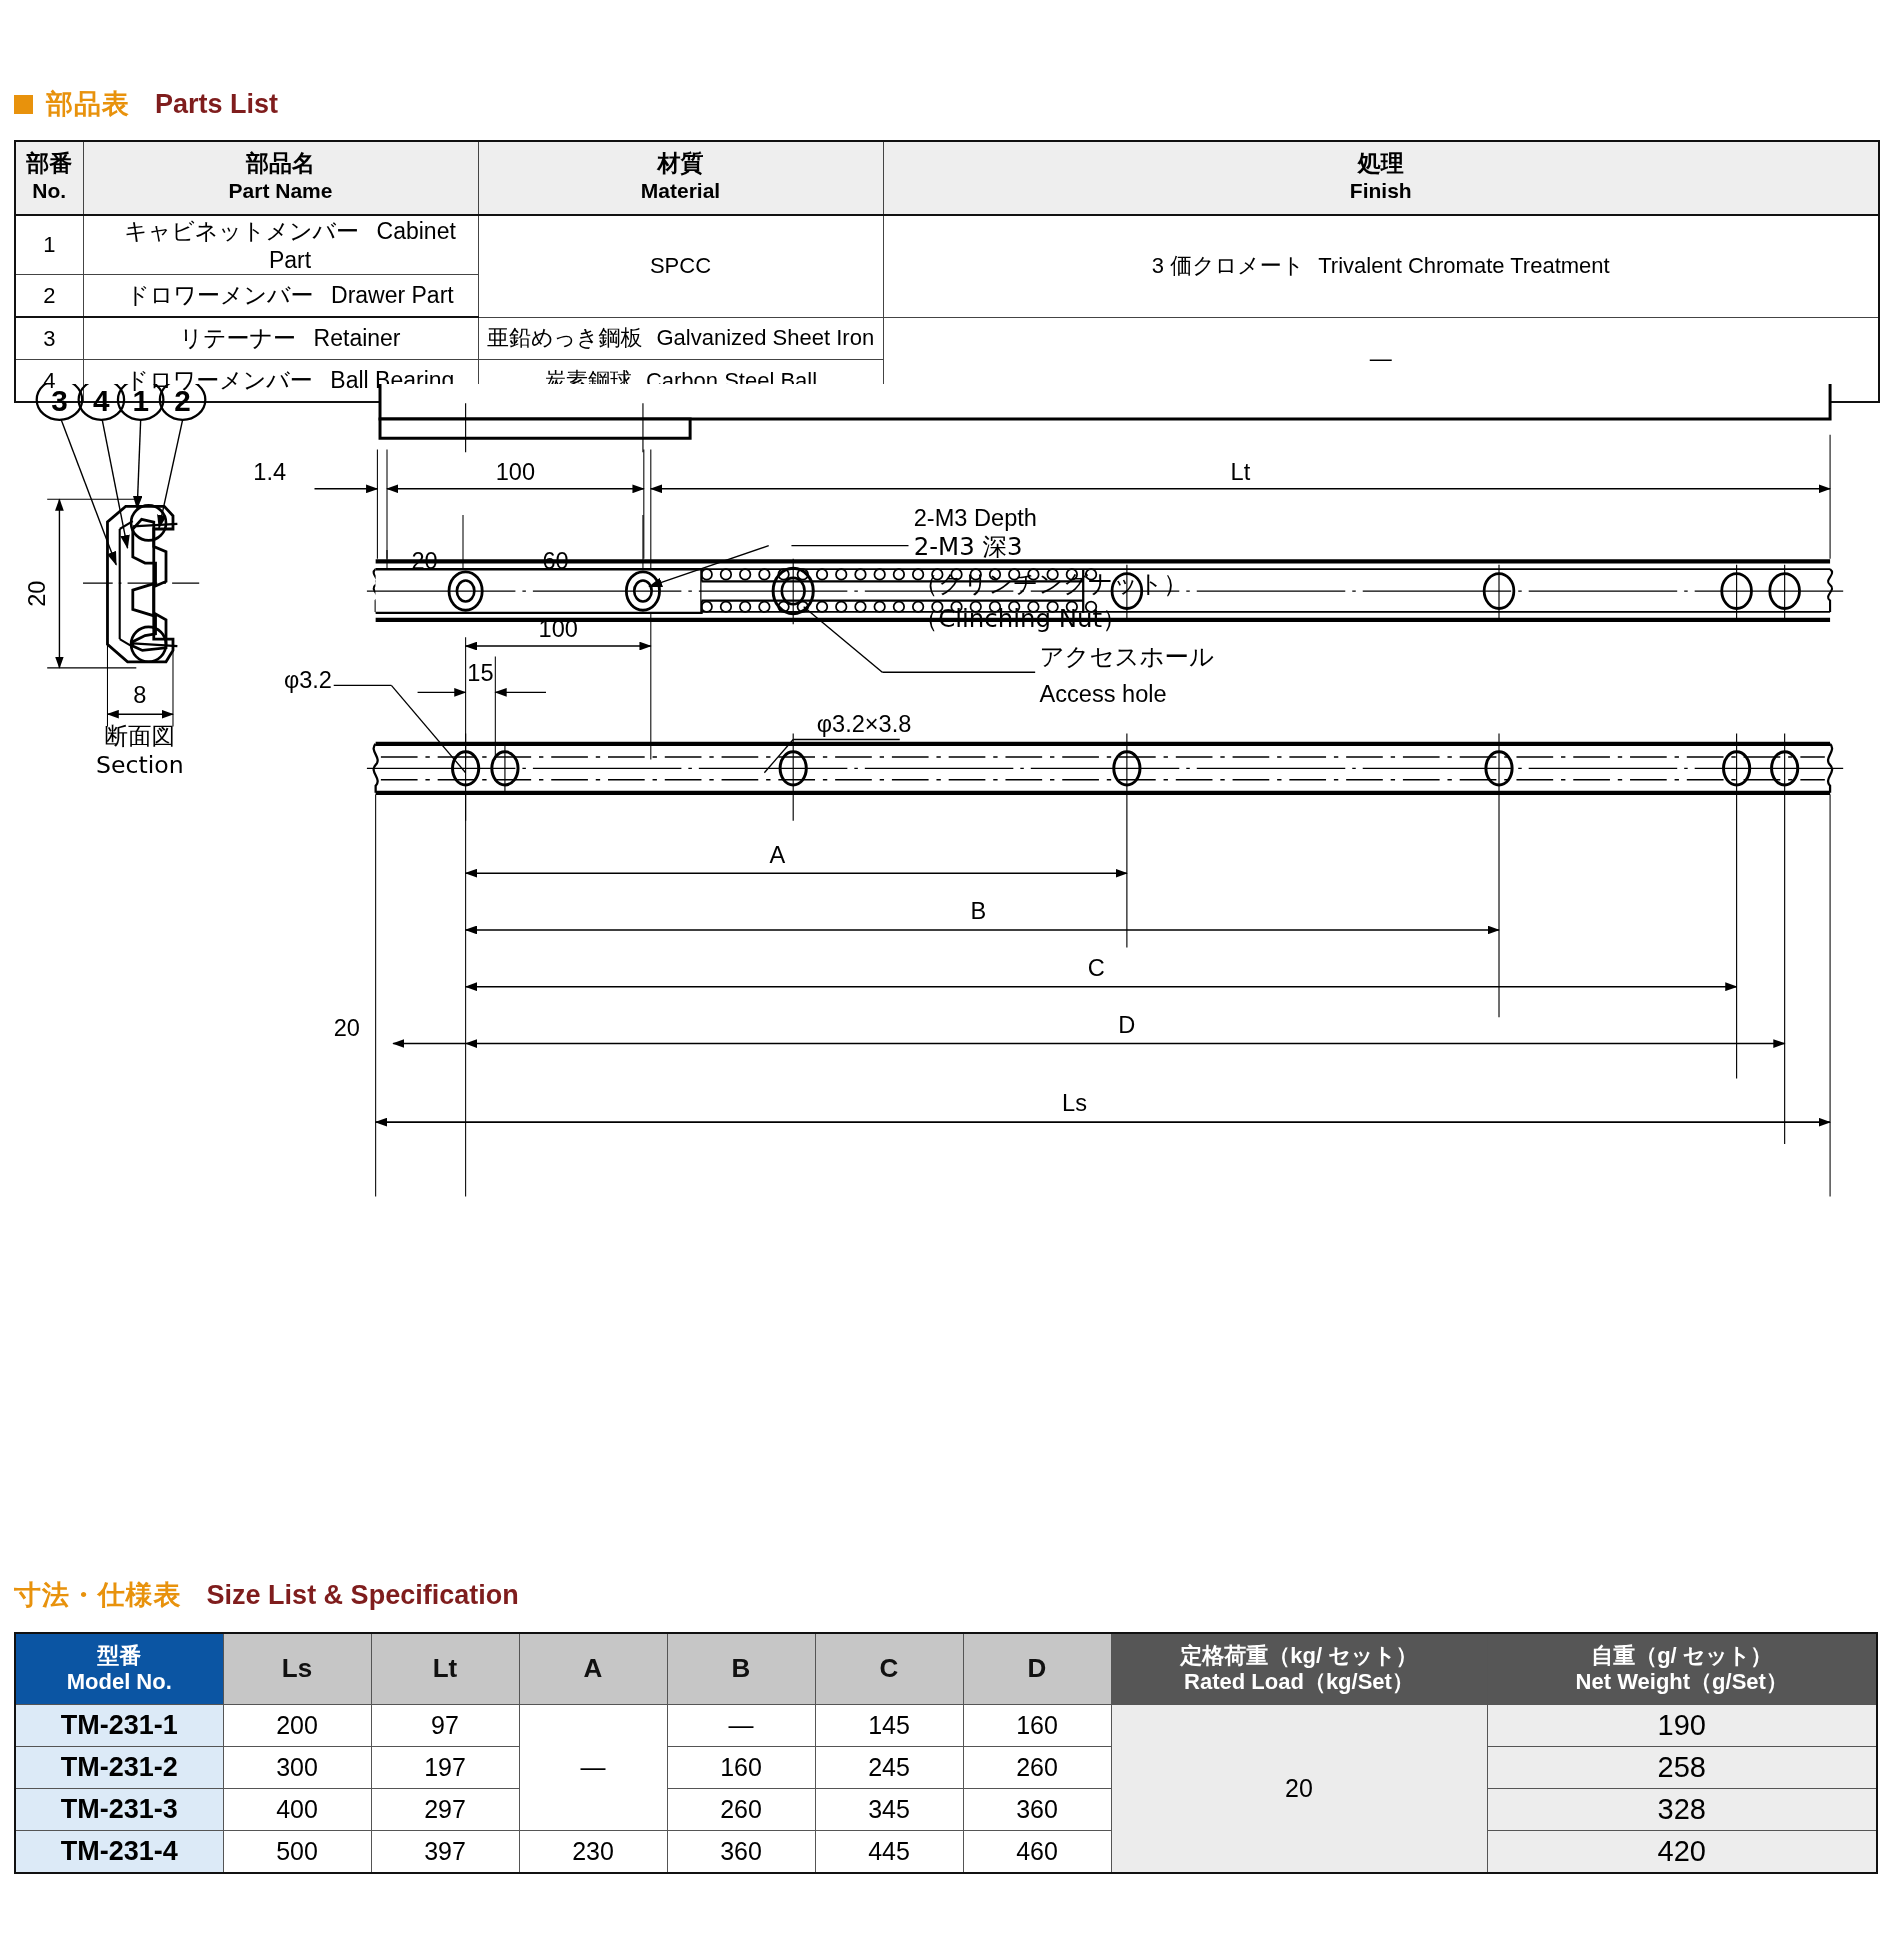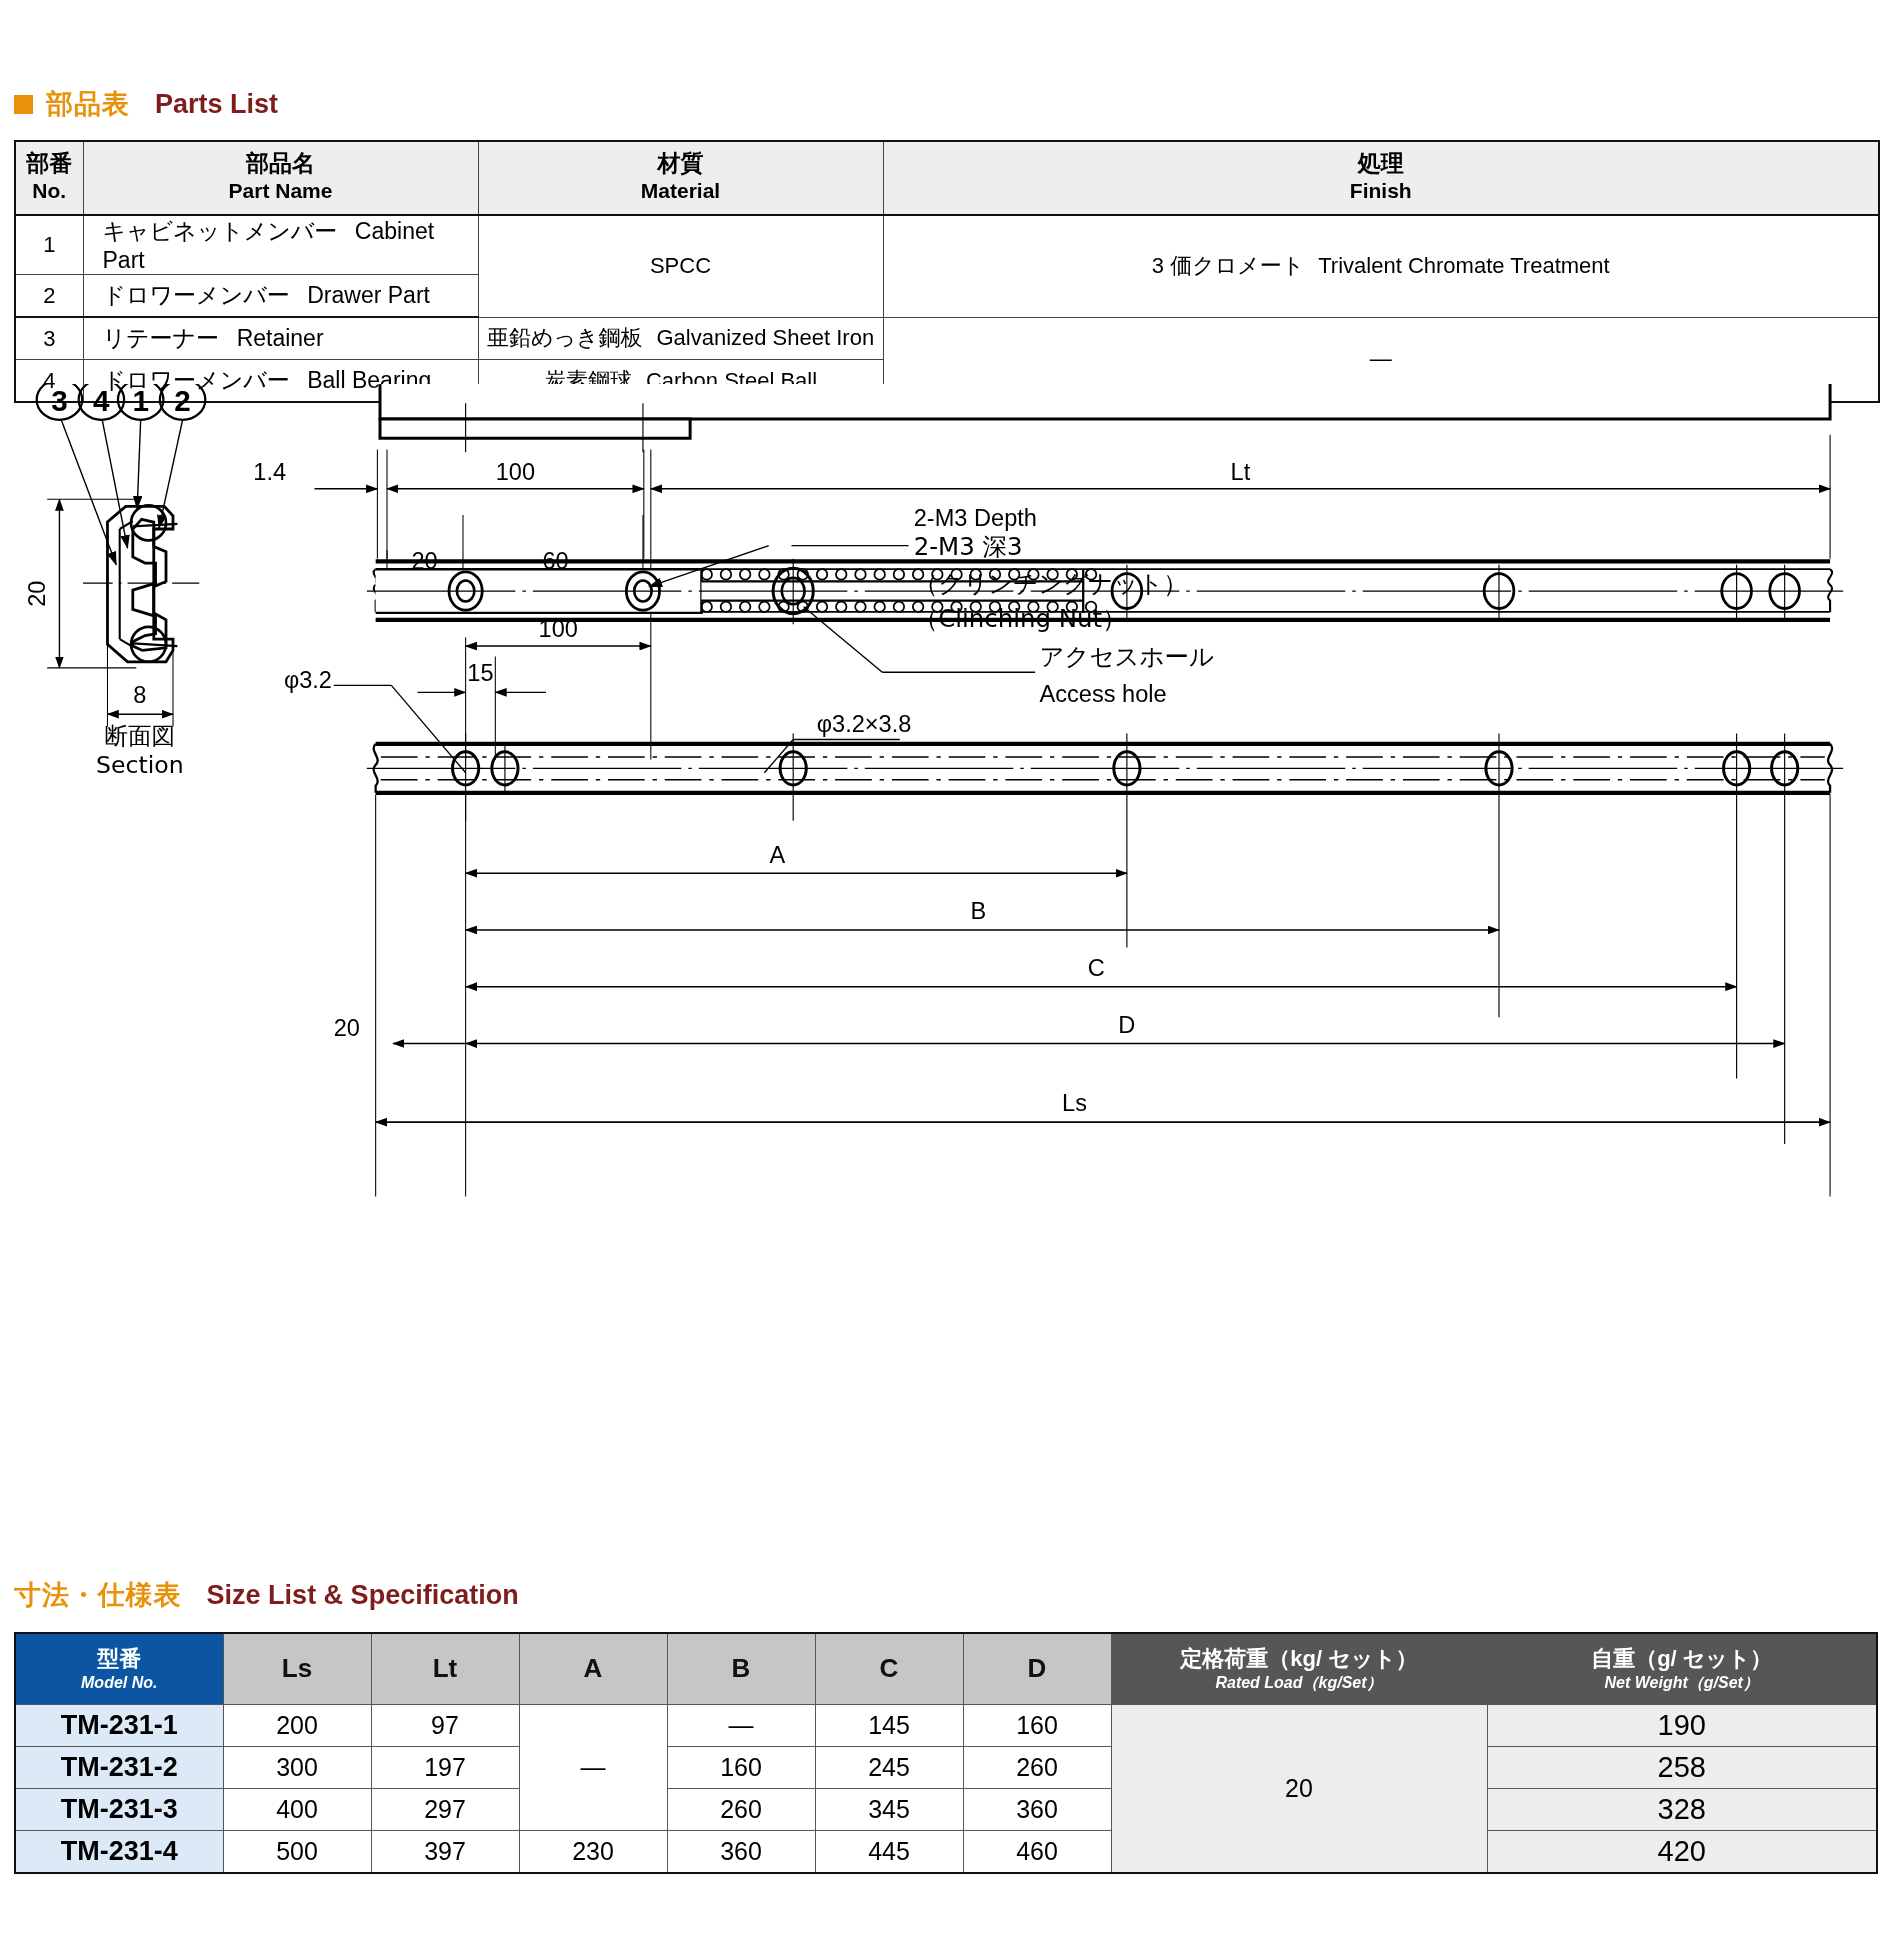--- a/index.html
+++ b/index.html
@@ -20,39 +20,39 @@
   td,th{padding:0;margin:0;}
 
   
   #parts-table{position:absolute;left:14px;top:140px;width:1864px;border:2.6px solid #111;}
   #parts-table td{border:0.9px solid #444;text-align:center;vertical-align:middle;font-size:22px;}
   #parts-table tr.hdr td{background:#eeeeee;font-weight:bold;padding:7px 0 8.7px 0;line-height:1.28;}
   #parts-table tr.hdr td .l1{font-size:23px;}
   #parts-table tr.hdr td .l2{font-size:21px;}
   #parts-table .thickline{border-bottom:2.6px solid #111;}
   #parts-table td.body{height:41px;}
-  #parts-table td.pname{text-align:left;padding-left:19px;font-size:23px;}
+  #parts-table td.pname{text-align:center;padding-left:19px;font-size:23px;}
   #parts-table td.pname .en{margin-left:17.5px;}
   #parts-table td.matcell .en{margin-left:14px;}
   #parts-table td.fincell .en{margin-left:14px;}
   #parts-table td.num{font-size:22px;}
 
   
   #spec-table{position:absolute;left:14px;top:1632px;width:1864px;border:2.6px solid #111;}
   #spec-table td{border:0.9px solid #555;text-align:center;vertical-align:middle;font-size:23.6px;}
   #spec-table tr.hdr td{height:70px;line-height:1.2;font-weight:bold;margin-top:44px;}
   #spec-table td.model-h{background:#0b55a3;color:#fff;font-size:22px;}
   #spec-table td.dim-h{background:#c6c6c6;color:#111;font-size:26px;}
   #spec-table td.dark-h{background:#565656;color:#fff;font-size:22px;}
   #spec-table td.model{background:#dceaf7;font-size:27px;font-weight:bold;height:41px;}
   #spec-table td.val{background:#fff;font-size:25px;}
   #spec-table td.load{background:#ececec;font-size:25px;}
   #spec-table td.wt{background:#ededed;font-size:29px;}
   #spec-table .hl1{font-size:22px;display:block;}
-  #spec-table .hl2{font-size:16px;display:block;font-style:italic;}
+  #spec-table .hl2{font-size:22px;display:block;}
 
   
   #drawing{position:absolute;left:0;top:384px;width:1893px;height:1188px;}
   #drawing svg{display:block;}
 
   .dimtxt{font-family:"Liberation Sans",sans-serif;font-size:27px;fill:#000;}
   .lbl{font-family:"Liberation Sans",sans-serif;font-size:27px;fill:#000;}
   .lbljp{font-family:"DejaVu Sans",sans-serif;font-size:28px;fill:#000;}
   .balloontxt{font-family:"Liberation Sans",sans-serif;font-size:34px;font-weight:bold;fill:#000;text-anchor:middle;}
   .secttxt{font-family:"DejaVu Sans",sans-serif;font-size:27px;fill:#000;text-anchor:middle;}

